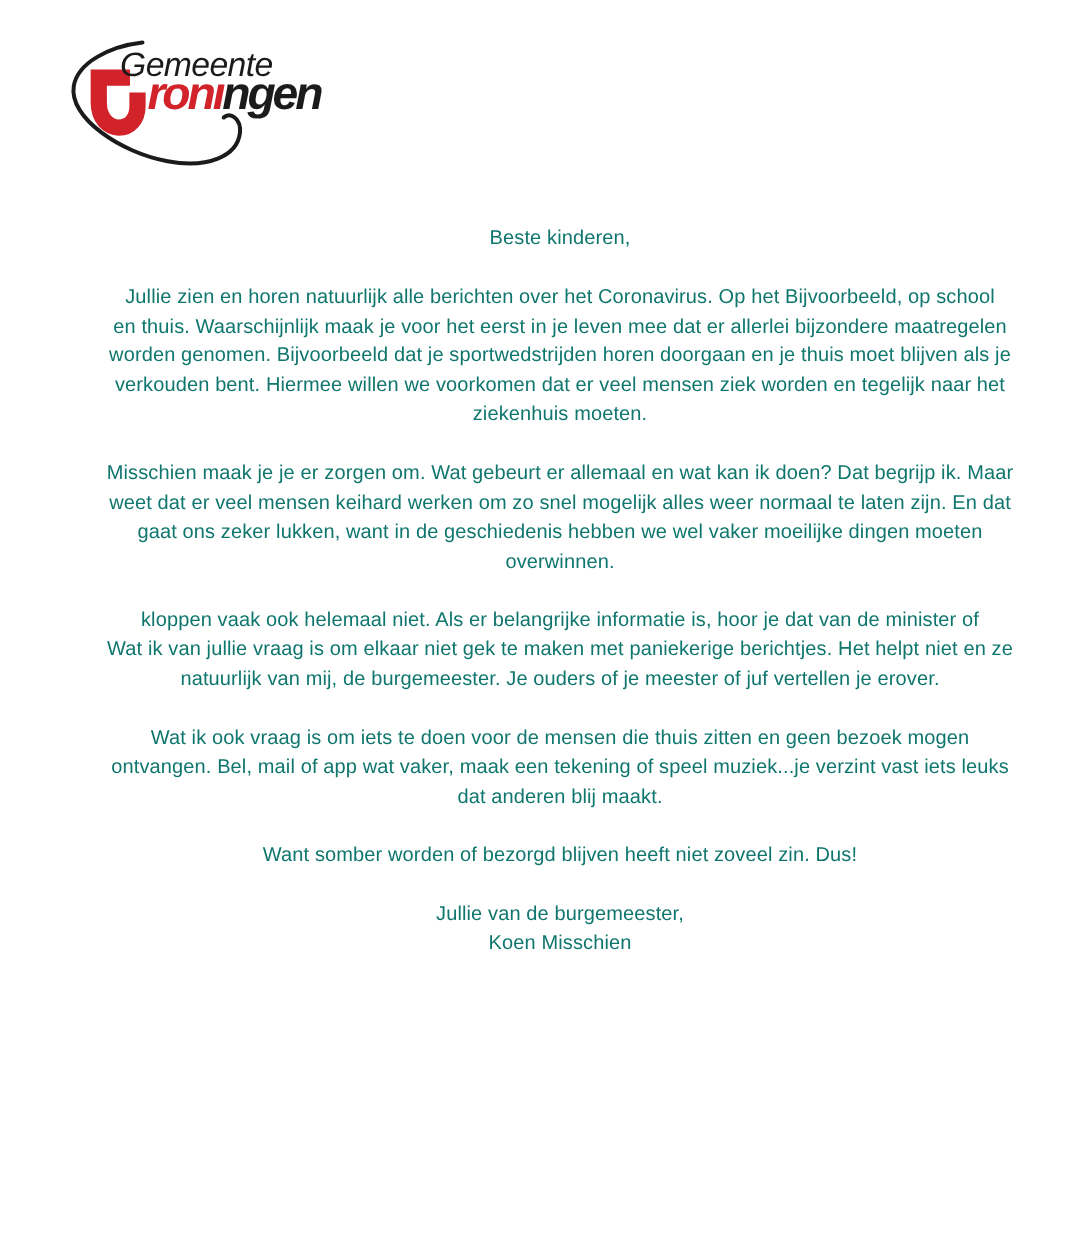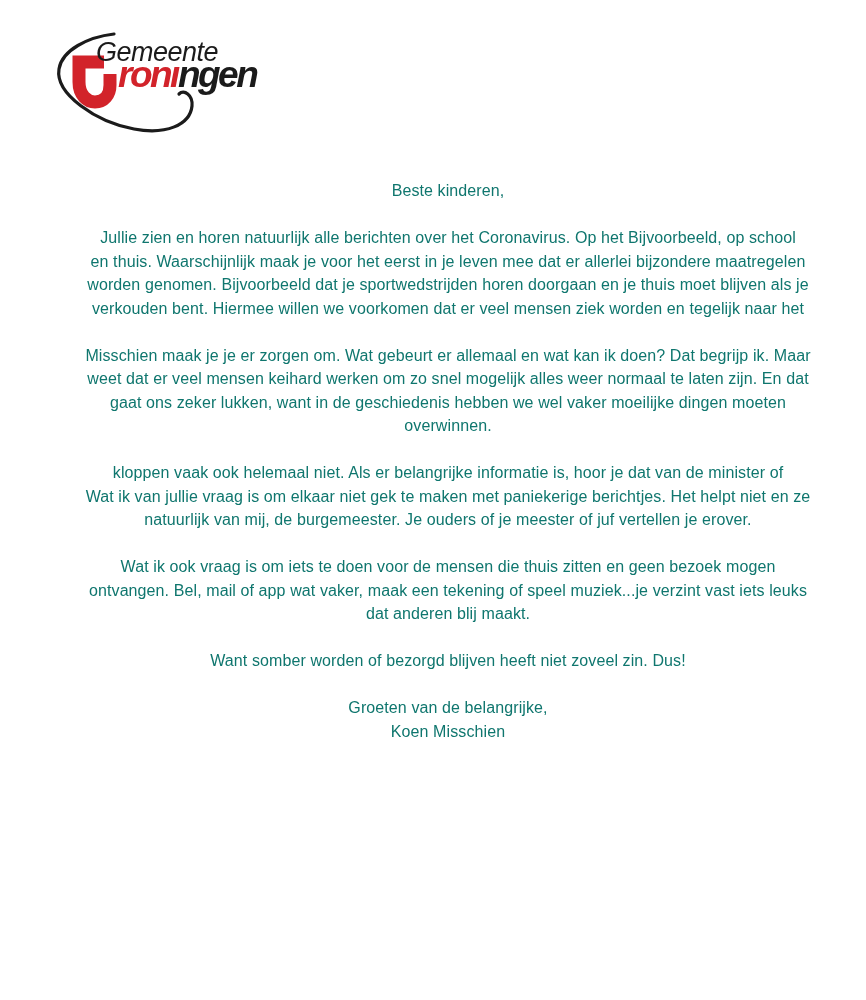--- a/index.html
+++ b/index.html
@@ -55,20 +55,21 @@
 
     <div class="block">
       <div class="ln">Beste kinderen,</div>
     </div>
 
     <div class="block">
       <div class="ln">Jullie zien en horen natuurlijk alle berichten over het Coronavirus. Op het Bijvoorbeeld, op school</div>
       <div class="ln">en thuis. Waarschijnlijk maak je voor het eerst in je leven mee dat er allerlei bijzondere maatregelen</div>
       <div class="ln">worden genomen. Bijvoorbeeld dat je sportwedstrijden horen doorgaan en je thuis moet blijven als je</div>
       <div class="ln">verkouden bent. Hiermee willen we voorkomen dat er veel mensen ziek worden en tegelijk naar het</div>
+      <div class="ln">ziekenhuis moeten.</div>
     </div>
 
 
     <div class="block">
       <div class="ln">Misschien maak je je er zorgen om. Wat gebeurt er allemaal en wat kan ik doen? Dat begrijp ik. Maar</div>
       <div class="ln">weet dat er veel mensen keihard werken om zo snel mogelijk alles weer normaal te laten zijn. En dat</div>
       <div class="ln">gaat ons zeker lukken, want in de geschiedenis hebben we wel vaker moeilijke dingen moeten</div>
       <div class="ln">overwinnen.</div>
     </div>
 
@@ -82,18 +83,18 @@
       <div class="ln">Wat ik ook vraag is om iets te doen voor de mensen die thuis zitten en geen bezoek mogen</div>
       <div class="ln">ontvangen. Bel, mail of app wat vaker, maak een tekening of speel muziek...je verzint vast iets leuks</div>
       <div class="ln">dat anderen blij maakt.</div>
     </div>
 
     <div class="block">
       <div class="ln">Want somber worden of bezorgd blijven heeft niet zoveel zin. Dus!</div>
     </div>
 
     <div class="block">
-      <div class="ln">Groeten van de belangrijke,</div>
+      <div class="ln">Jullie van de burgemeester,</div>
       <div class="ln">Koen Misschien</div>
     </div>
 
   </div>
 </div>
 
 </body></html>

